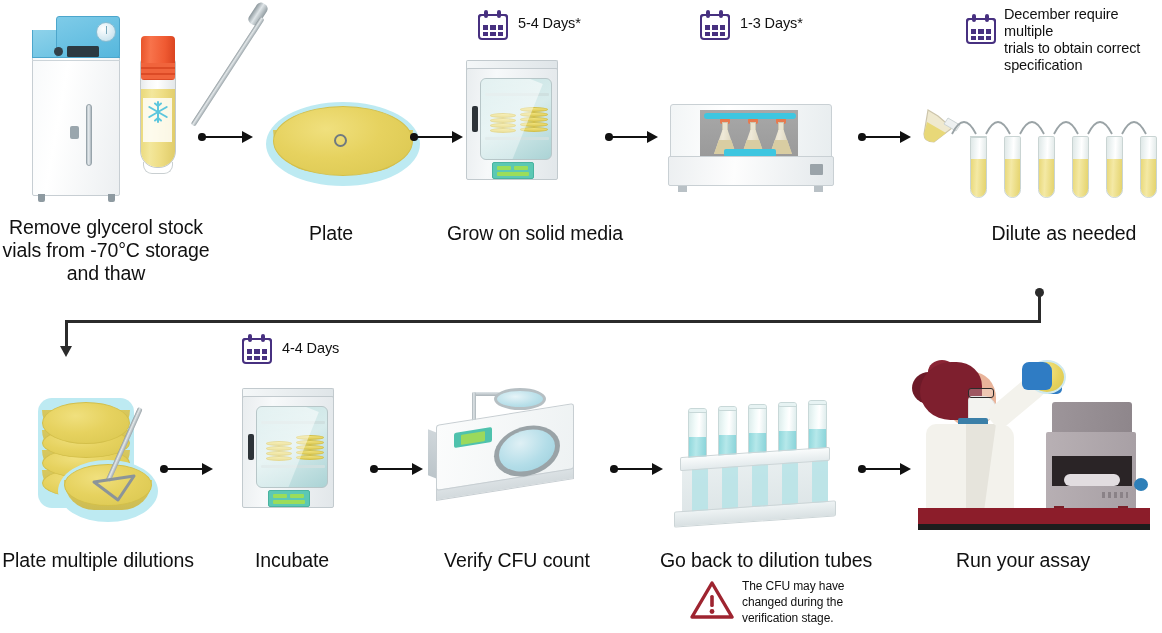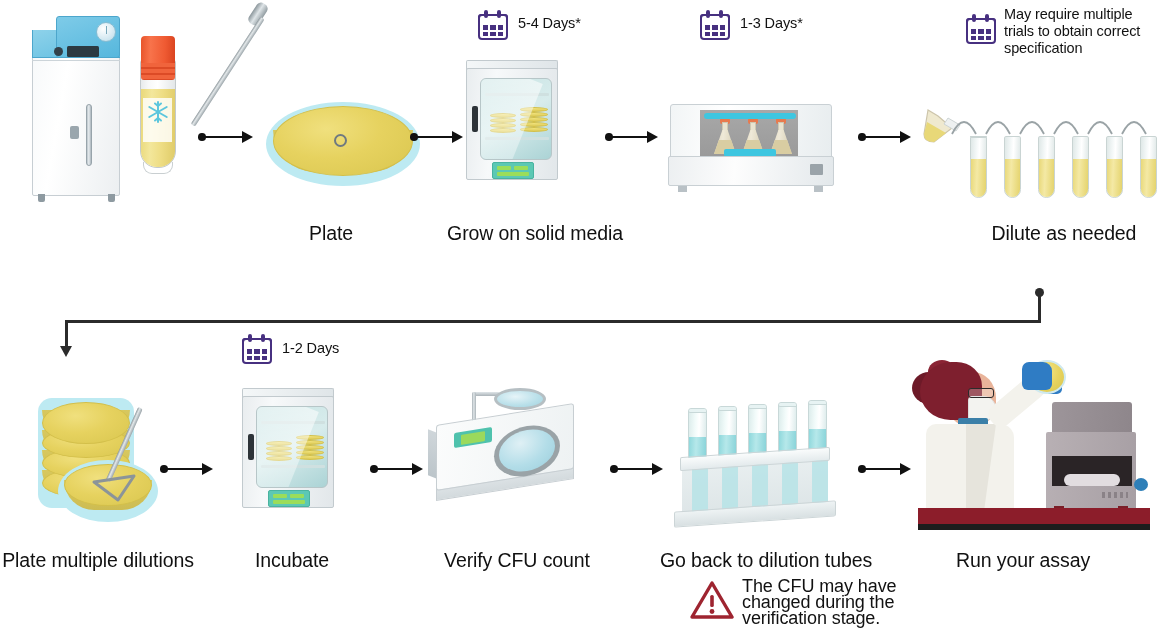--- a/index.html
+++ b/index.html
@@ -30,21 +30,21 @@
   }
   .badge-text {
     position: absolute;
     font-size: 14.5px;
     line-height: 17px;
     color: #111;
     letter-spacing: -0.1px;
   }
   .warn-text {
     position: absolute;
-    font-size: 18px;
+    font-size: 12px;
     line-height: 16px;
     color: #111;
     letter-spacing: -0.1px;
   }
   .footnote {
     position: absolute;
     font-size: 18.5px;
     color: #111;
     letter-spacing: -0.1px;
   }
@@ -786,20 +786,23 @@
         <div class="liq"></div>
       </div>
     <div class="dtube" style="left:184px; top:40px;">
         <div class="liq"></div>
       </div>
     <div class="dtube" style="left:218px; top:40px;">
         <div class="liq"></div>
       </div>
   </div>
 
+  <div class="step-label" style="left: 2px; top: 216px; width: 208px; white-space: pre-line;">Remove glycerol stock
+vials from -70°C storage
+and thaw</div>
   <div class="step-label" style="left:440px; top:222px; width:190px;">Grow on solid media</div>
   <div class="step-label" style="left:258px; top:222px; width:146px;">Plate</div>
   <div class="step-label" style="left:960px; top:222px; width:208px;">Dilute as needed</div>
 
   <div class="abs" style="left:478px; top:10px;">
     <div class="cal" style="left:0; top:0;">
       <div class="topbar"></div>
         <div class="body"></div>
       <div class="ring l"></div>
         <div class="ring r"></div>
@@ -841,21 +844,21 @@
         <div class="ring r"></div>
       <div class="grid">
           <i></i>
           <i></i>
           <i></i>
           <i></i>
           <i></i>
           <i></i>
         </div>
     </div>
-    <div class="badge-text" style="left:38px; top:0px; width:156px; white-space:pre-line;">May require multiple
+    <div class="badge-text" style="left:38px; top:0px; width:156px; white-space:pre-line;">December require multiple
 trials to obtain correct
 specification</div>
   </div>
 
   <div class="conn-dot" style="left:1035px; top:288px;"></div>
   <div class="conn-v" style="left:1038px; top:292px; width:2.6px; height:30px;"></div>
   <div class="conn-h" style="left:65px; top:320px; width:976px; height:2.6px;"></div>
   <div class="conn-v" style="left:65px; top:320px; width:2.6px; height:28px;"></div>
   <div class="conn-head" style="left:59.8px; top:346px;"></div>
 
@@ -1014,21 +1017,21 @@
         <div class="ring r"></div>
       <div class="grid">
           <i></i>
           <i></i>
           <i></i>
           <i></i>
           <i></i>
           <i></i>
         </div>
     </div>
-    <div class="badge-text" style="left:40px; top:6px; width:110px;">1-2 Days</div>
+    <div class="badge-text" style="left:40px; top:6px; width:110px;">4-4 Days</div>
   </div>
 
   <div class="step-label" style="left:-4px; top:549px; width:204px;">Plate multiple dilutions</div>
   <div class="step-label" style="left:432px; top:549px; width:170px;">Verify CFU count</div>
   <div class="step-label" style="left:222px; top:549px; width:140px;">Incubate</div>
   <div class="step-label" style="left:938px; top:549px; width:170px;">Run your assay</div>
   <div class="step-label" style="left:644px; top:549px; width:244px;">Go back to dilution tubes</div>
 
   <div class="abs" style="left:690px; top:580px; width:230px; height:50px;">
     <svg class="warn-ico" style="left:0; top:0;" viewBox="0 0 44 40">

